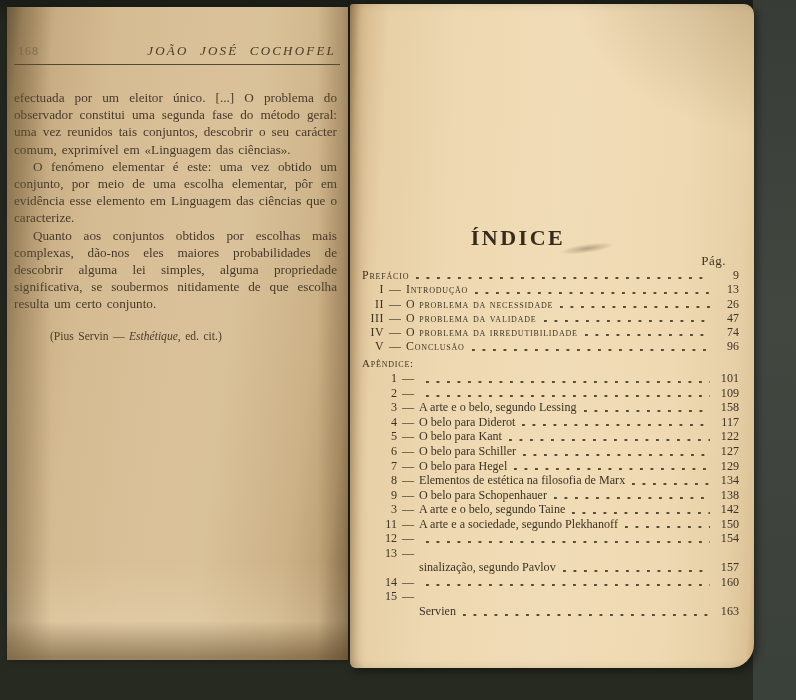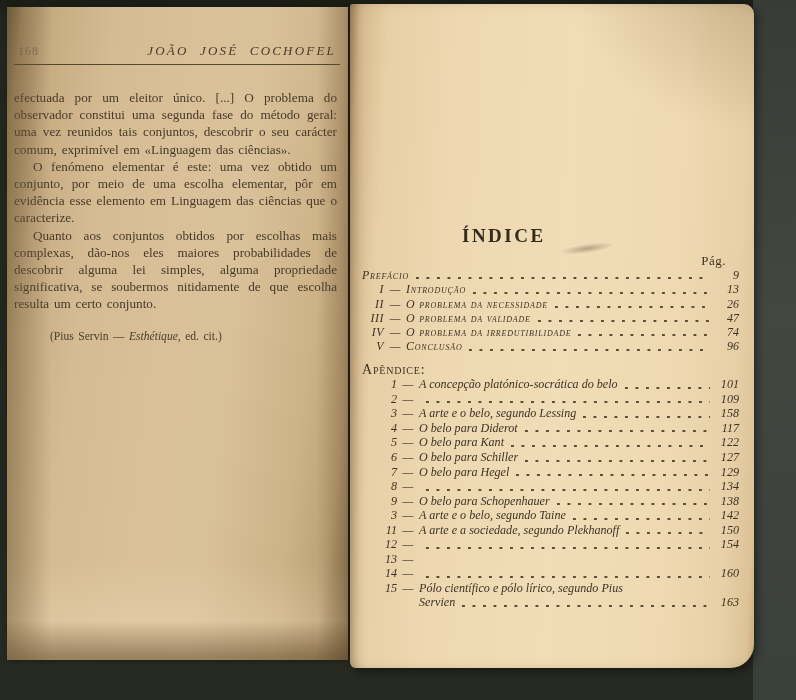--- a/index.html
+++ b/index.html
@@ -29,32 +29,32 @@
   .lp-citation{margin-top:15px;margin-left:36px;font-size:11.6px;color:#4a3d2c;text-align:left;}
   .lp-citation .work{font-style:italic;}
 
   
   .page-right{position:absolute;left:350px;top:4px;width:404px;height:664px;
     border-radius:3px 10px 24px 6px;
     background:
       radial-gradient(130% 60% at 108% -5%, rgba(120,90,50,.33) 0%, rgba(120,90,50,0) 42%),
       linear-gradient(93deg,#b79a6d 0%,#d7ba8e 2.5%,#e7cfa6 9%,#edd8b1 25%,#f0dcb6 52%,#eed9b2 78%,#e7d0a7 92%,#dcc296 98%,#caa97a 100%);
     box-shadow:inset 9px 0 14px -7px rgba(95,68,36,.6), 3px 3px 8px rgba(0,0,0,.45);}
-  .rp-title{position:absolute;top:221px;left:112px;width:140px;
-            font-size:19px;font-weight:bold;letter-spacing:2.5px;color:#352b1c;}
+  .rp-title{position:absolute;top:221px;left:98px;width:140px;text-align:center;
+            font-size:22px;font-weight:bold;letter-spacing:2.5px;color:#352b1c;}
   .rp-pag{position:absolute;top:249px;right:28px;font-size:13px;letter-spacing:.5px;color:#40351f;}
   .stain{position:absolute;top:238px;left:198px;width:78px;height:13px;transform:rotate(-8deg);
          background:radial-gradient(50% 50% at 50% 50%, rgba(108,92,66,.45), rgba(108,92,66,0) 70%);}
   .rp-toc{position:absolute;top:264px;left:12px;right:15px;color:#3d3223;}
-  .toc-row{display:flex;align-items:flex-end;white-space:nowrap;font-style:italic;}
+  .toc-row{display:flex;align-items:flex-end;white-space:nowrap;}
   .rp-toc-main .toc-row{height:14.3px;line-height:14.3px;font-size:11.9px;}
   .rp-toc-main .tlbl{font-variant:small-caps;letter-spacing:.8px;}
   .rp-toc-main .tnum{letter-spacing:.5px;}
-  .apx-heading{height:15.5px;line-height:15.5px;font-size:14px;font-variant:small-caps;
-               letter-spacing:.8px;margin-top:8px;}
+  .apx-heading{height:15.5px;line-height:15.5px;font-size:11px;font-variant:small-caps;
+               letter-spacing:.8px;margin-top:2px;}
   .rp-toc-apx{margin-left:13px;}
   .rp-toc-apx .toc-row{height:14.55px;line-height:14.55px;font-size:12.1px;}
   .tnum{flex:0 0 22px;text-align:right;}
   .tdash{flex:0 0 22px;text-align:center;}
   .tlbl{flex:0 0 auto;}
   .tleader{flex:1 1 8px;min-width:6px;align-self:flex-end;height:4px;margin:0 3px 2px 7px;
     background-image:radial-gradient(circle at 1.5px 2px, rgba(64,51,32,.85) 1.15px, rgba(64,51,32,0) 1.5px);
     background-size:10.5px 4px;background-repeat:repeat-x;background-position:left bottom;}
   .tpage{flex:0 0 26px;text-align:right;}
 </style>
@@ -124,21 +124,20 @@
             <span class="tlbl">Conclusão</span>
             <span class="tleader"></span>
             <span class="tpage">96</span>
           </div>
         </div>
       <div class="apx-heading">Apêndice:</div>
       <div id="toc-apx" class="rp-toc-apx">
           <div class="toc-row">
             <span class="tnum">1</span>
             <span class="tdash">—</span>
-            <span class="tlbl">A concepção platónico-socrática do belo</span>
             <span class="tleader"></span>
             <span class="tpage">101</span>
           </div>
           <div class="toc-row">
             <span class="tnum">2</span>
             <span class="tdash">—</span>
             <span class="tleader"></span>
             <span class="tpage">109</span>
           </div>
           <div class="toc-row">
@@ -172,20 +171,21 @@
           <div class="toc-row">
             <span class="tnum">7</span>
             <span class="tdash">—</span>
             <span class="tlbl">O belo para Hegel</span>
             <span class="tleader"></span>
             <span class="tpage">129</span>
           </div>
           <div class="toc-row">
             <span class="tnum">8</span>
             <span class="tdash">—</span>
+            <span class="tlbl">Elementos de estética na filosofia de Marx</span>
             <span class="tleader"></span>
             <span class="tpage">134</span>
           </div>
           <div class="toc-row">
             <span class="tnum">9</span>
             <span class="tdash">—</span>
             <span class="tlbl">O belo para Schopenhauer</span>
             <span class="tleader"></span>
             <span class="tpage">138</span>
           </div>
@@ -207,29 +207,35 @@
             <span class="tnum">12</span>
             <span class="tdash">—</span>
             <span class="tleader"></span>
             <span class="tpage">154</span>
           </div>
           <div class="toc-row">
             <span class="tnum">13</span>
             <span class="tdash">—</span>
           </div>
           <div class="toc-row">
+            <span class="tnum"></span>
+            <span class="tdash"></span>
+            <span class="tlbl">sinalização, segundo Pavlov</span>
+            <span class="tleader"></span>
+            <span class="tpage">157</span>
+          </div>
+          <div class="toc-row">
             <span class="tnum">14</span>
             <span class="tdash">—</span>
             <span class="tleader"></span>
             <span class="tpage">160</span>
           </div>
           <div class="toc-row">
             <span class="tnum">15</span>
             <span class="tdash">—</span>
-            <span class="tlbl">Pólo científico e pólo lírico, segundo Pius</span>
           </div>
           <div class="toc-row">
             <span class="tnum"></span>
             <span class="tdash"></span>
             <span class="tlbl">Servien</span>
             <span class="tleader"></span>
             <span class="tpage">163</span>
           </div>
         </div>
     </div>

